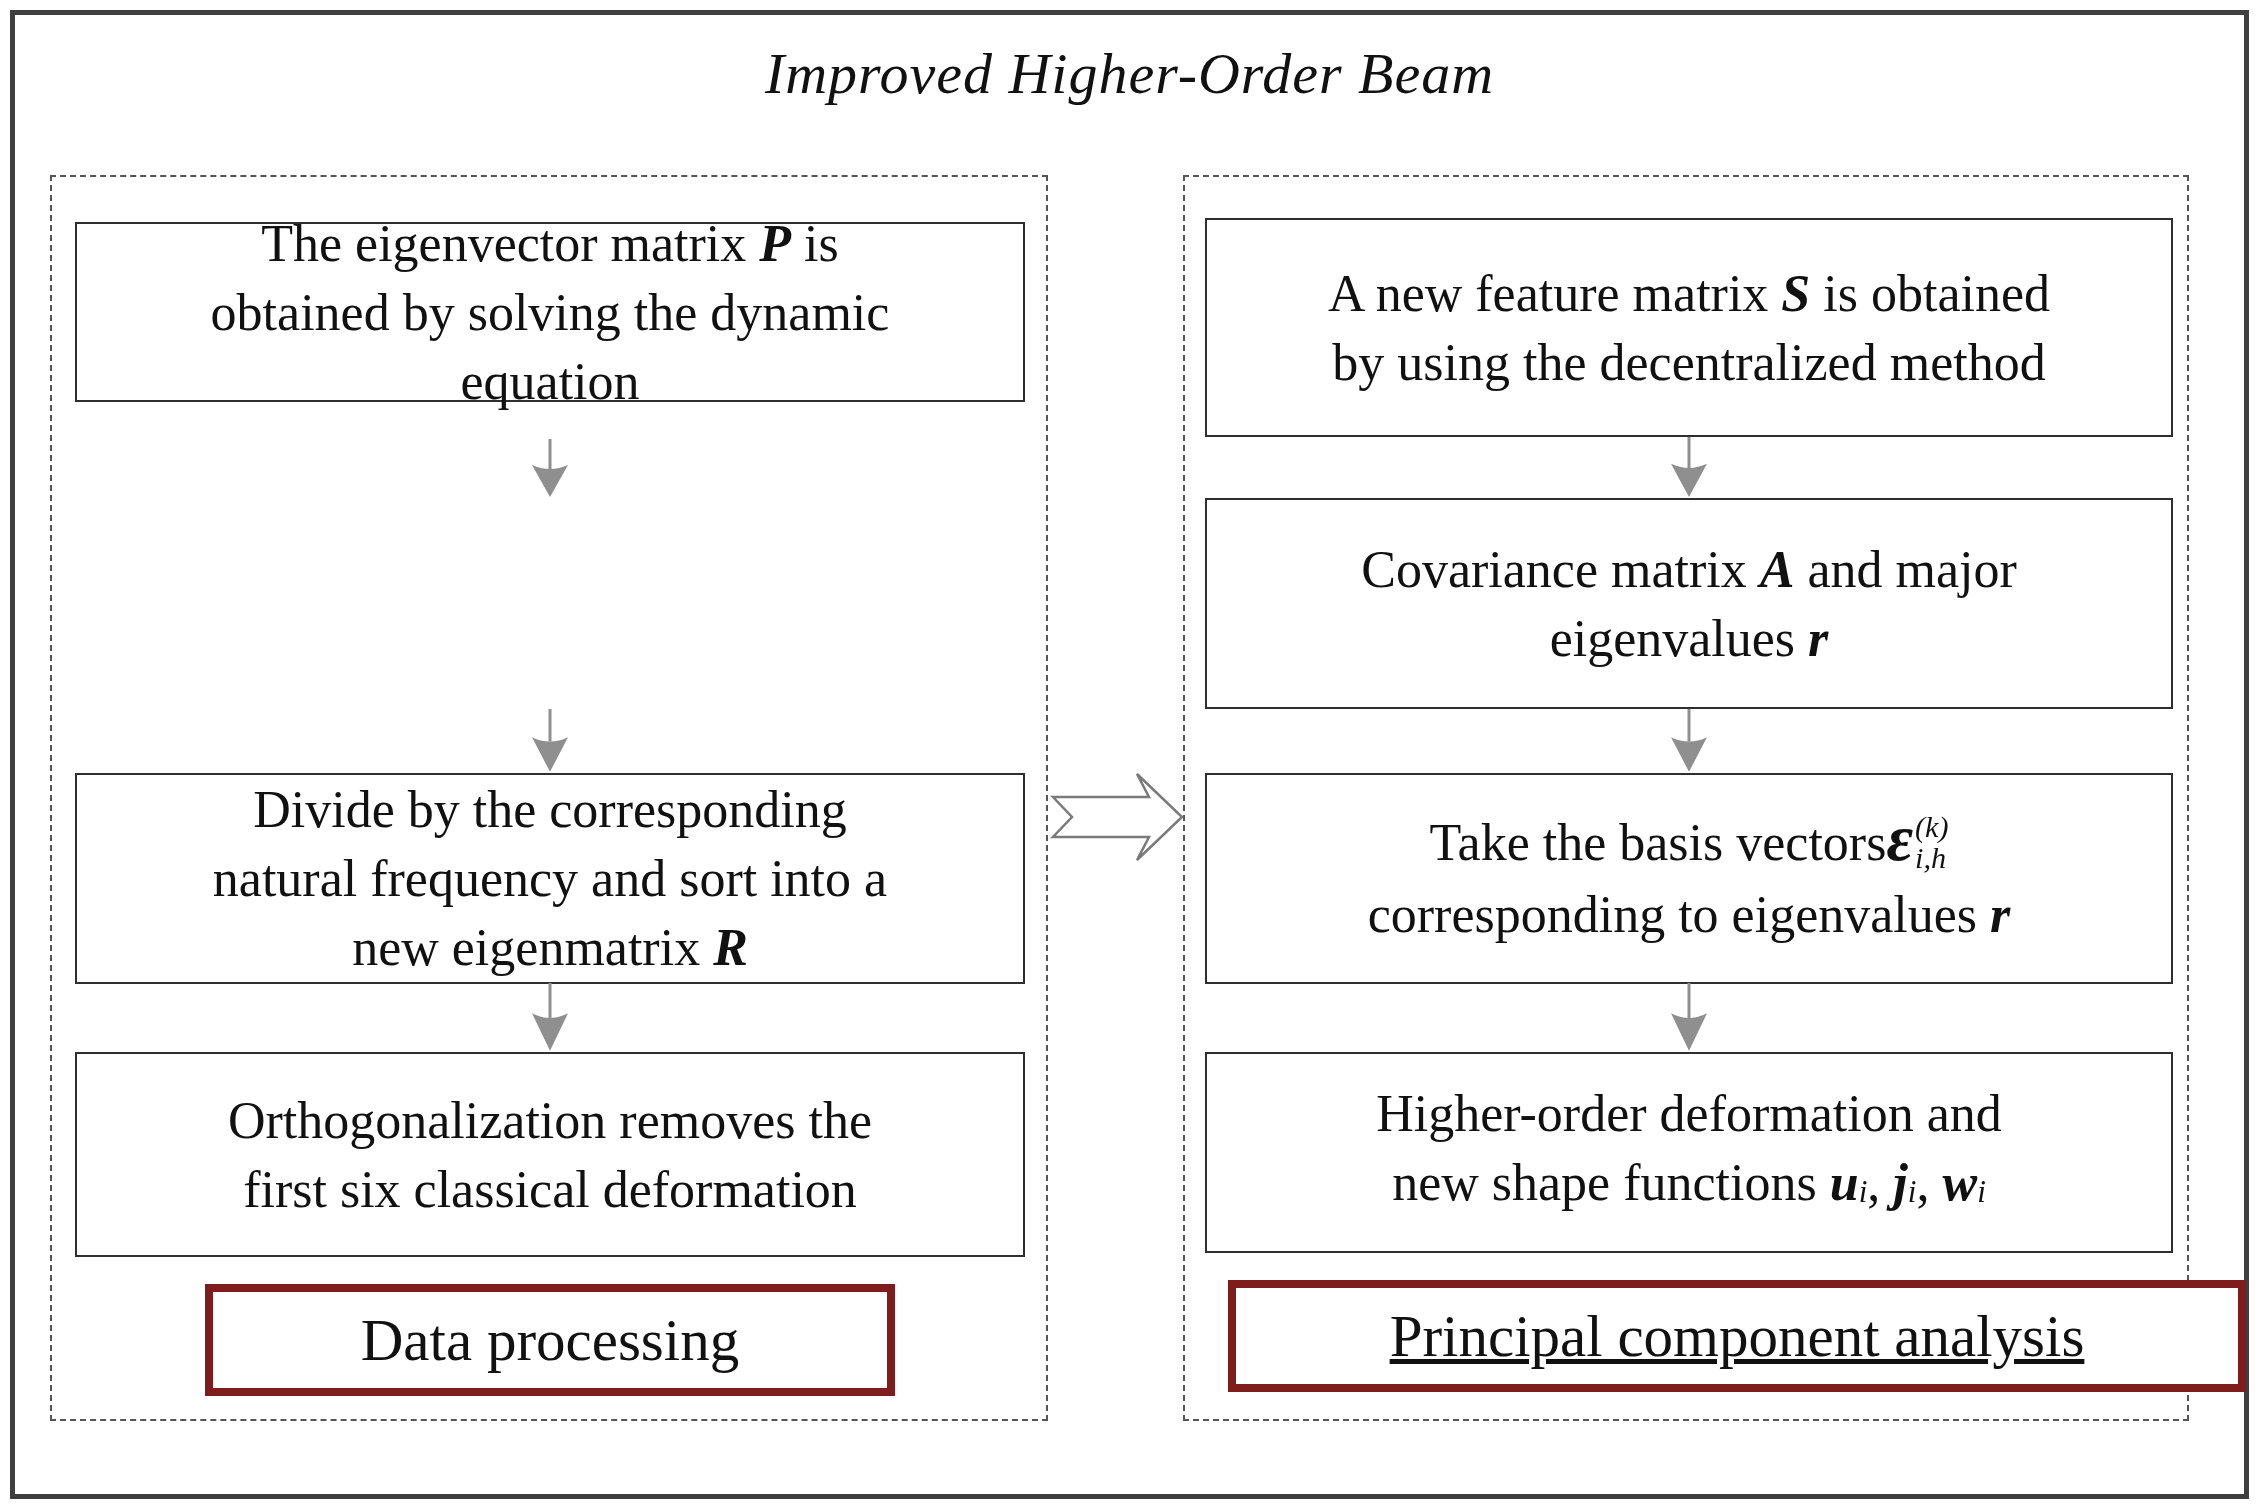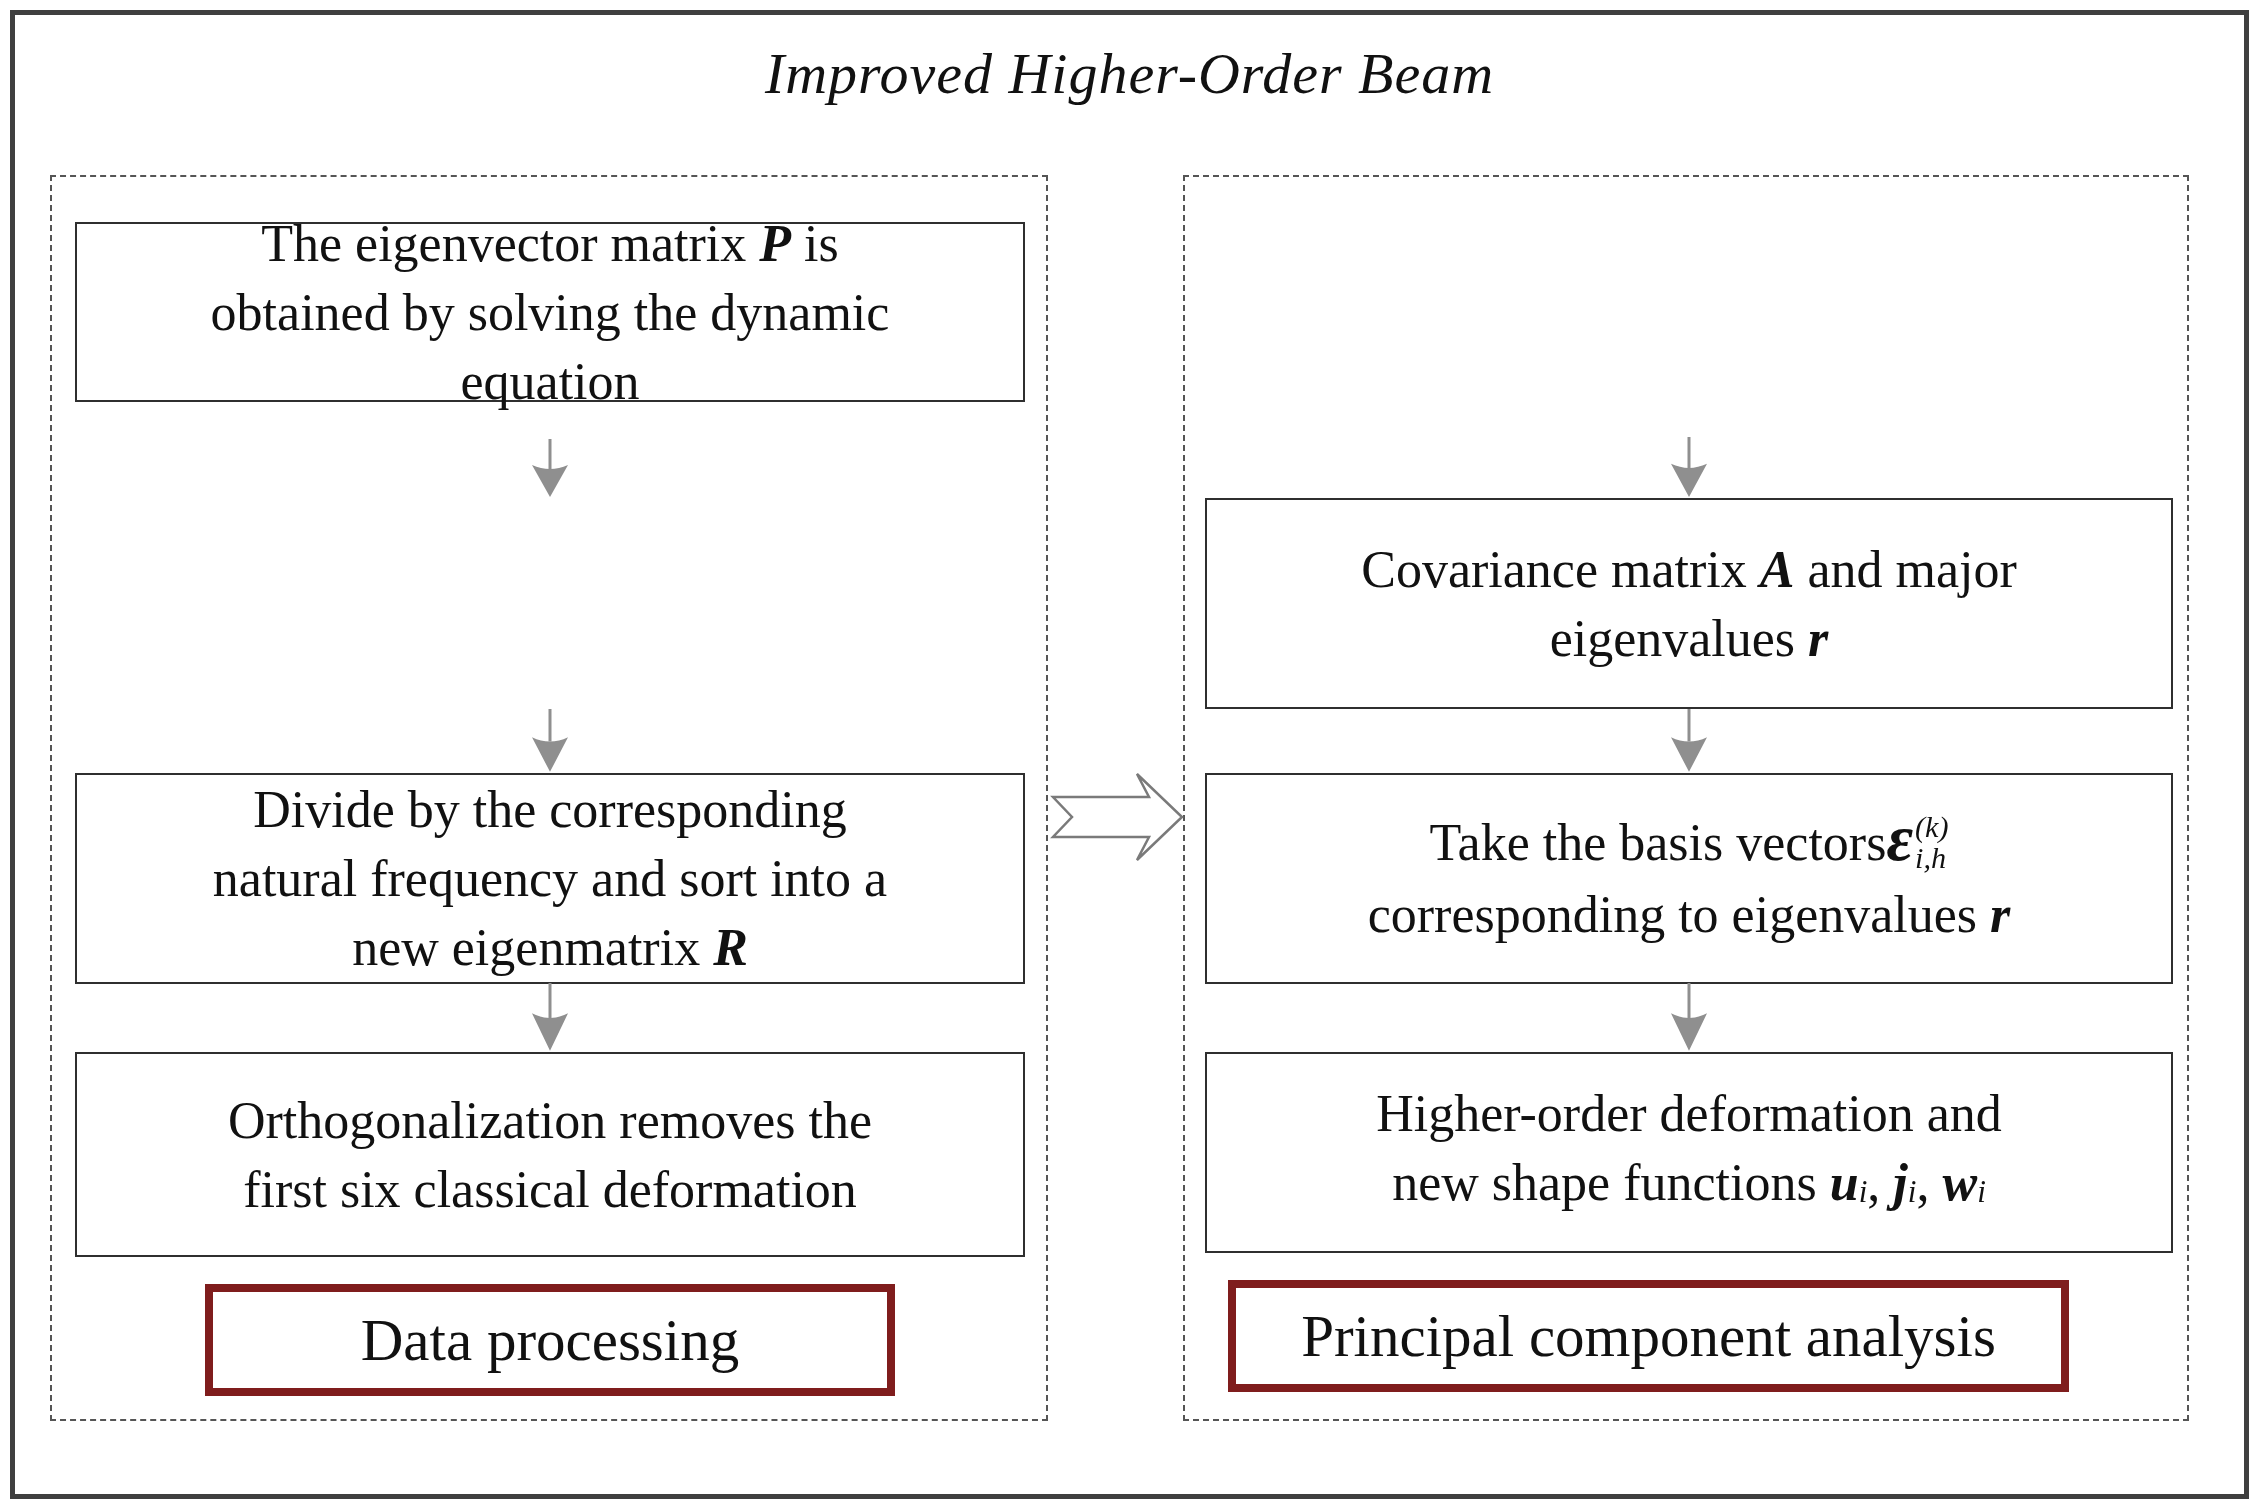--- a/index.html
+++ b/index.html
@@ -57,21 +57,21 @@
   .l1 { left:75px; top:222px;  width:950px; height:180px; }
   .l2 { left:75px; top:498px;  width:950px; height:211px; }
   .l3 { left:75px; top:773px;  width:950px; height:211px; }
   .l4 { left:75px; top:1052px; width:950px; height:205px; }
   .l5 { left:205px; top:1284px; width:690px; height:112px; }
   
   .r1 { left:1205px; top:218px;  width:968px; height:219px; }
   .r2 { left:1205px; top:498px;  width:968px; height:211px; }
   .r3 { left:1205px; top:773px;  width:968px; height:211px; }
   .r4 { left:1205px; top:1052px; width:968px; height:201px; }
-  .r5 { left:1228px; top:1280px; width:841px; height:112px; }
+  .r5 { left:1228px; top:1280px; width:1018px; height:112px;text-decoration:underline; }
 
   
   .pt-plain { }
   .pt-sym   { font-weight:bold; font-style:italic; }
   .pt-sub   { font-style:italic; font-size:0.60em; vertical-align:-0.08em; }
   .pt-bigsym{ font-weight:bold; font-style:italic; font-size:1.25em; line-height:0; }
   .supsub {
     display:inline-flex; flex-direction:column; align-items:flex-start;
     font-size:0.58em; font-style:italic; line-height:1.05;
     vertical-align:middle; transform:translateY(-0.15em);
@@ -110,20 +110,23 @@
   <div class="step-box l3">
     <div><span class="pt-plain">Divide by the corresponding</span><br><span class="pt-plain">natural frequency and sort into a</span><br><span class="pt-plain">new eigenmatrix </span><span class="pt-sym">R</span></div>
   </div>
   <div class="step-box l4">
     <div><span class="pt-plain">Orthogonalization removes the</span><br><span class="pt-plain">first six classical deformation</span></div>
   </div>
   <div class="label-box l5">
     <div>Data processing</div>
   </div>
 
+  <div class="step-box r1">
+    <div><span class="pt-plain">A new feature matrix </span><span class="pt-sym">S</span><span class="pt-plain"> is obtained</span><br><span class="pt-plain">by using the decentralized method</span></div>
+  </div>
   <div class="step-box r2">
     <div><span class="pt-plain">Covariance matrix </span><span class="pt-sym">A</span><span class="pt-plain"> and major</span><br><span class="pt-plain">eigenvalues </span><span class="pt-sym">r</span></div>
   </div>
   <div class="step-box r3">
     <div><span class="pt-plain">Take the basis vectors</span><span class="pt-bigsym">ε</span><span class="supsub">
           <span class="ss-sup">(k)</span>
           <span class="ss-sub">i,h</span>
         </span><br><span class="pt-plain">corresponding to eigenvalues </span><span class="pt-sym">r</span></div>
   </div>
   <div class="step-box r4">

